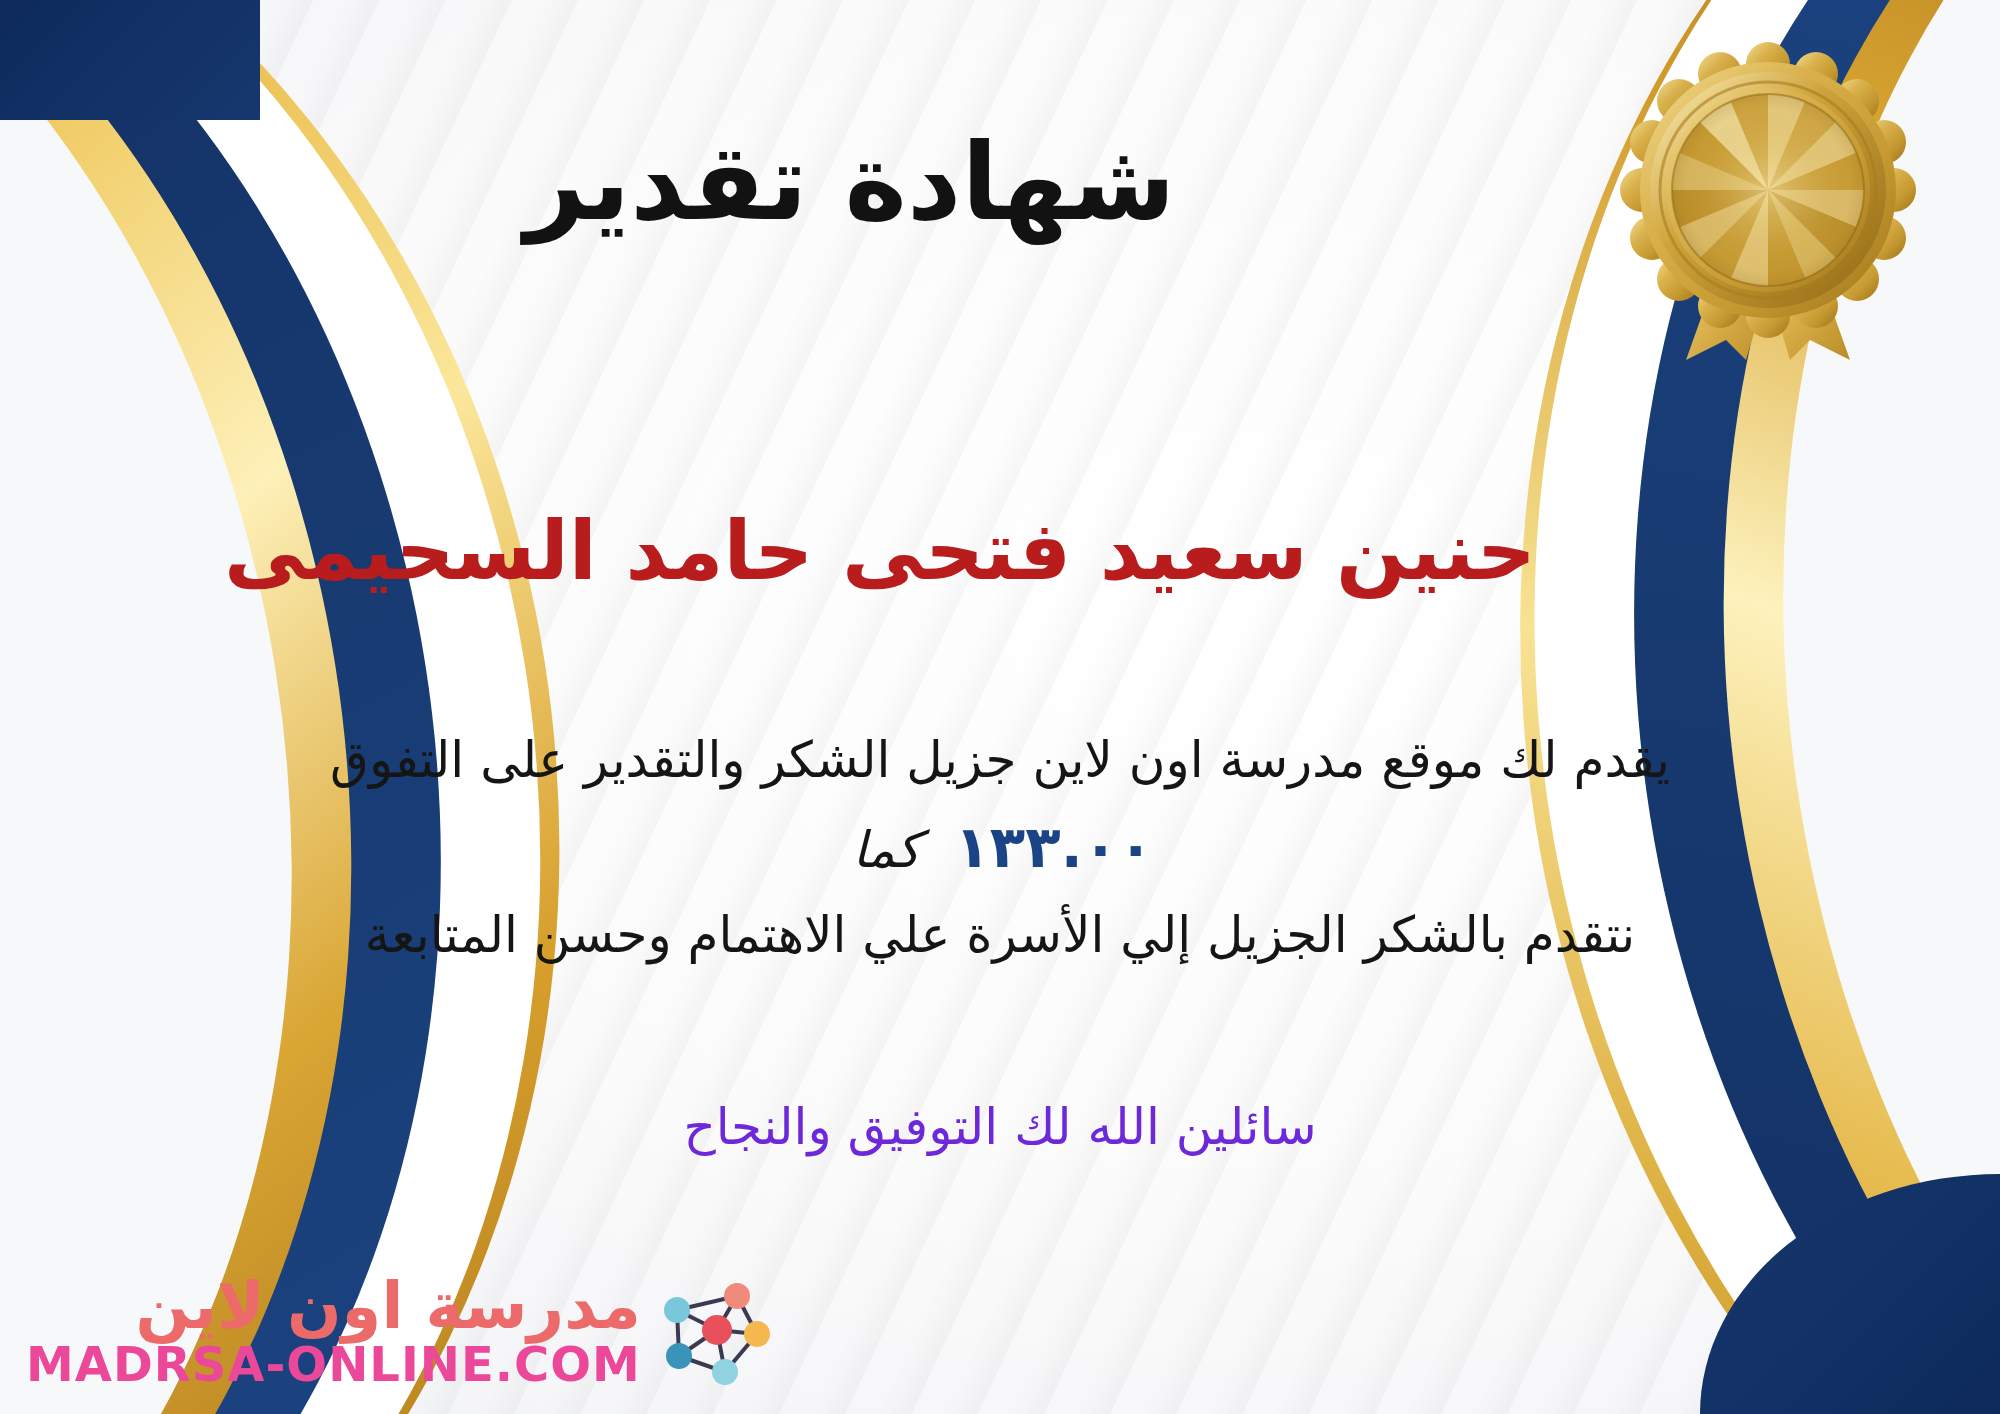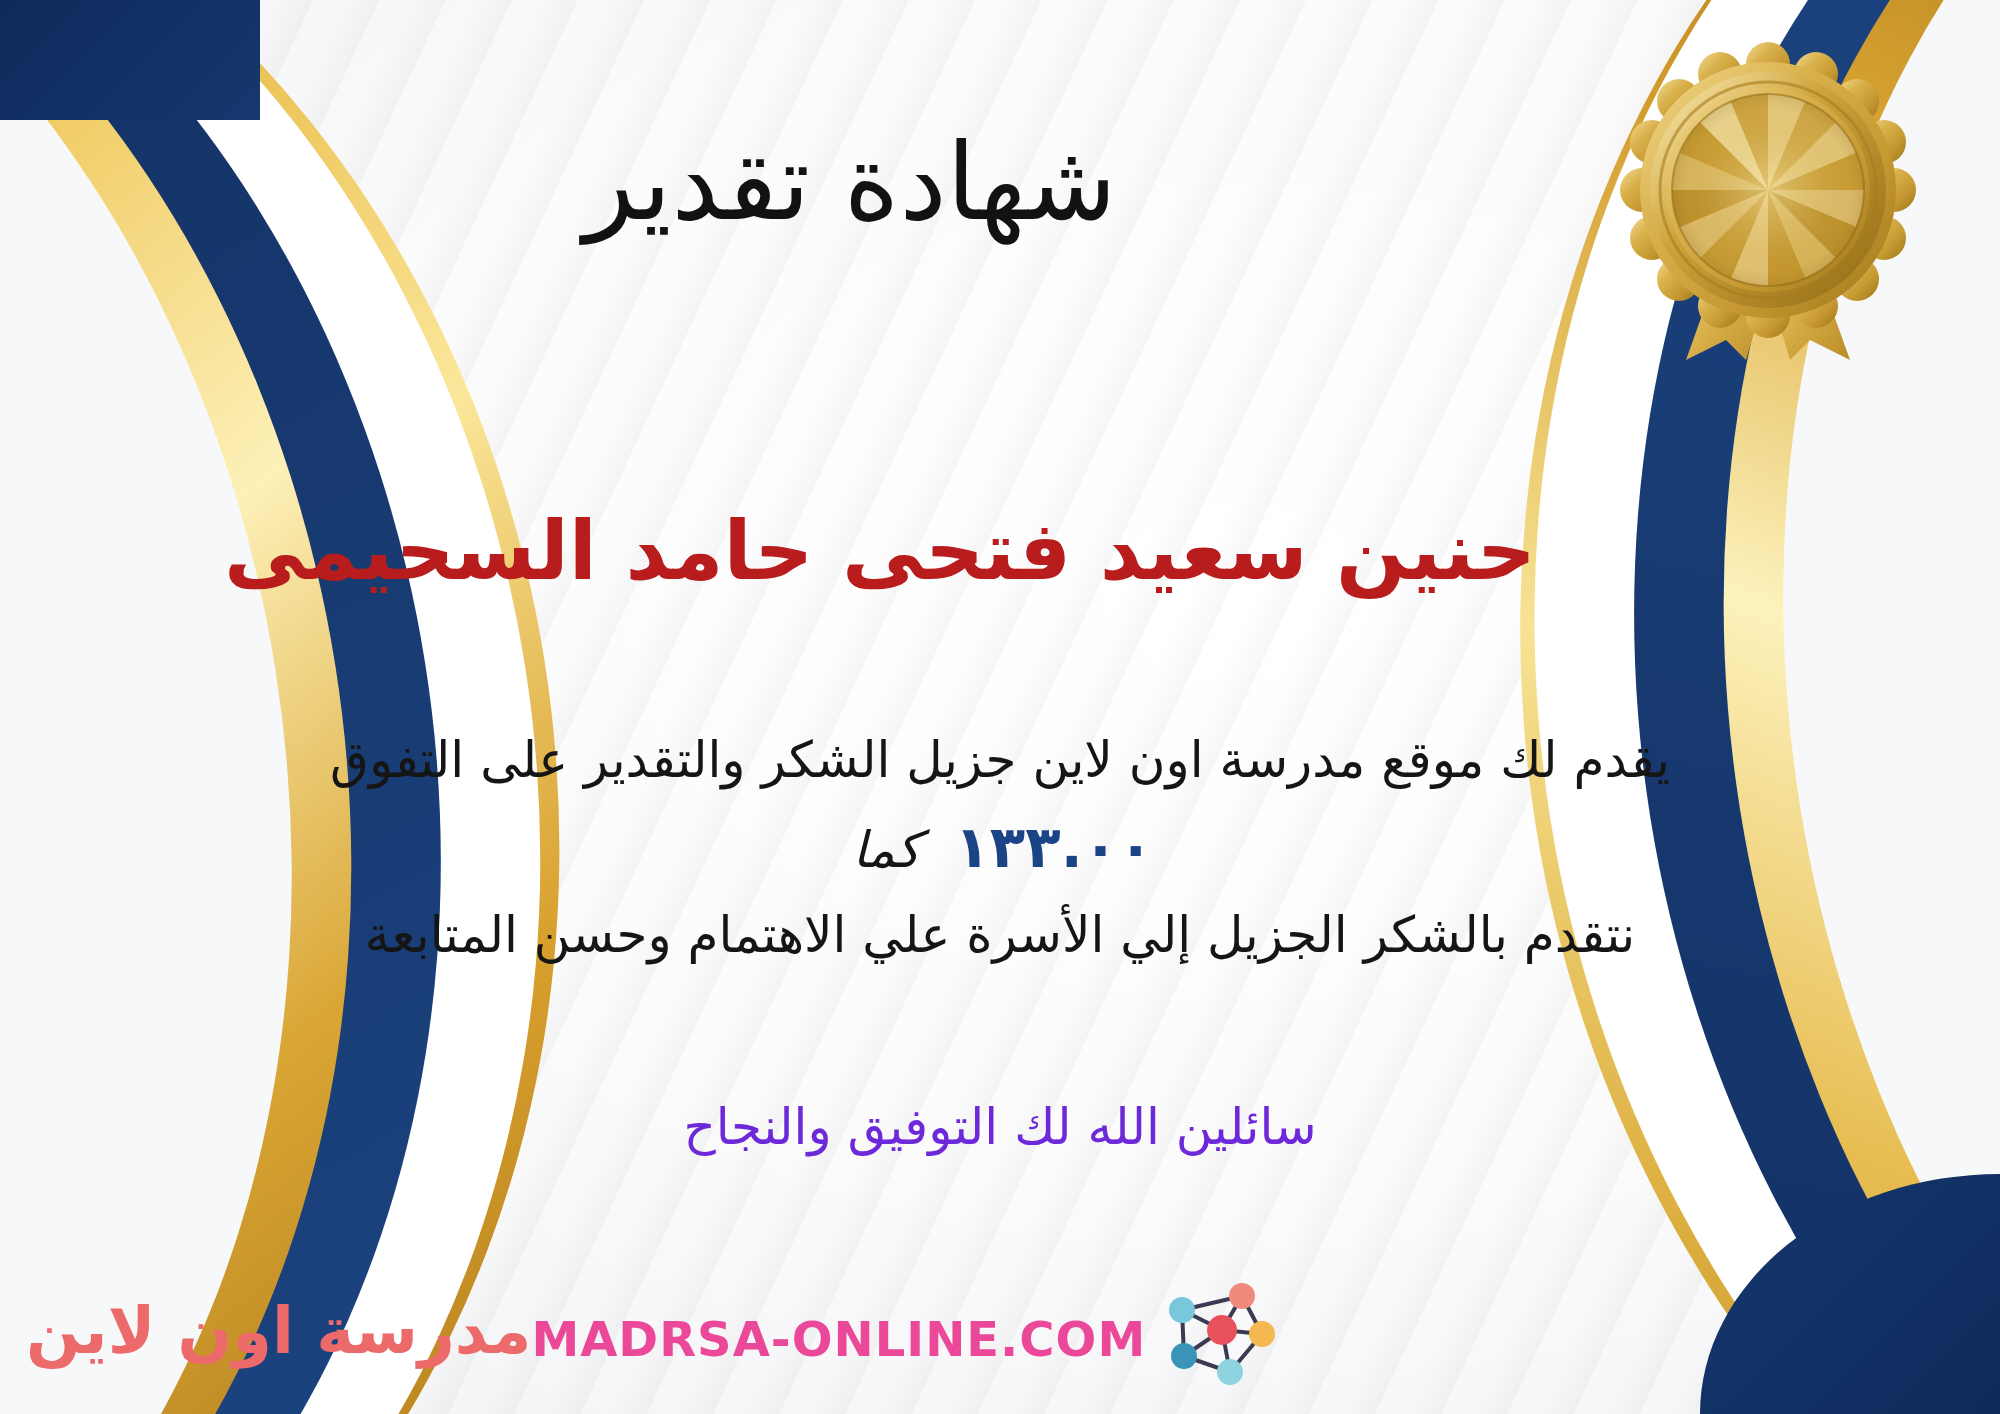--- a/index.html
+++ b/index.html
@@ -129,21 +129,21 @@
 
   
   .content{
     position:absolute;left:0;top:0;width:2000px;height:1414px;
     z-index:6;
   }
 
   .title{
     position:absolute;top:118px;left:0;width:2000px;
     text-align:center;
-    font-size:106px;line-height:1.22;font-weight:400;
+    font-size:106px;line-height:1.22;font-weight:700;
     color:#121212;letter-spacing:0;
     padding-right:300px;box-sizing:border-box;
   }
 
   .student-name{
     position:absolute;top:498px;left:0;width:1760px;
     text-align:center;
     font-size:82px;line-height:1.3;font-weight:700;
     color:#b91c1c;
     padding:0 190px;box-sizing:border-box;
@@ -174,21 +174,21 @@
     font-size:50px;line-height:1.5;font-weight:400;color:#6d28d9;
     padding:0 60px;box-sizing:border-box;
   }
 
   
   .brand{
     position:absolute;left:26px;bottom:22px;
     display:flex;align-items:center;gap:14px;
     direction:ltr;z-index:8;
   }
-  .brand-text{display:flex;flex-direction:row;align-items:flex-end;}
+  .brand-text{display:flex;flex-direction:column;align-items:flex-end;}
   .brand-ar{
     font-size:64px;line-height:1.02;font-weight:700;
     color:#ec6a6a;direction:rtl;white-space:nowrap;
   }
   .brand-en{
     font-size:48px;line-height:1.06;font-weight:700;
     color:#ec4899;letter-spacing:1px;white-space:nowrap;
   }
   .brand-mark{width:120px;height:120px;flex:0 0 120px;}
   .brand-mark svg{display:block;width:120px;height:120px;}

